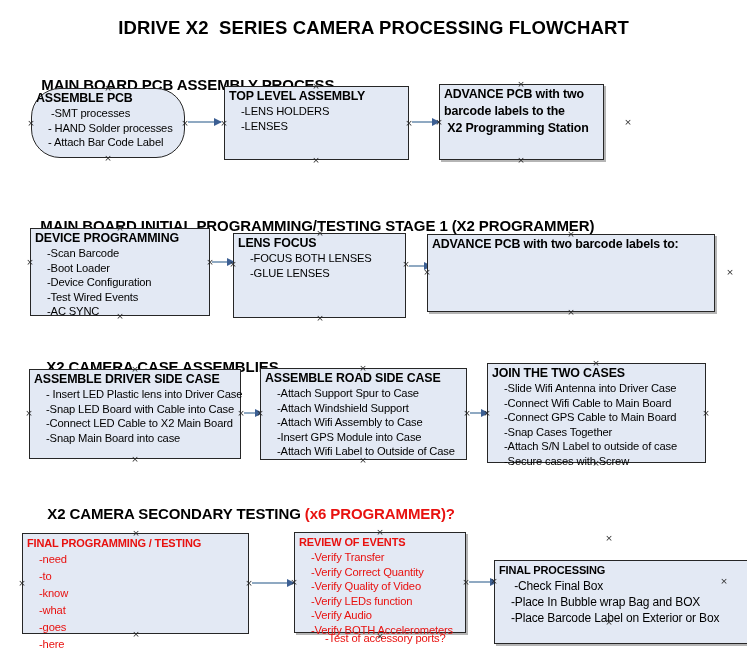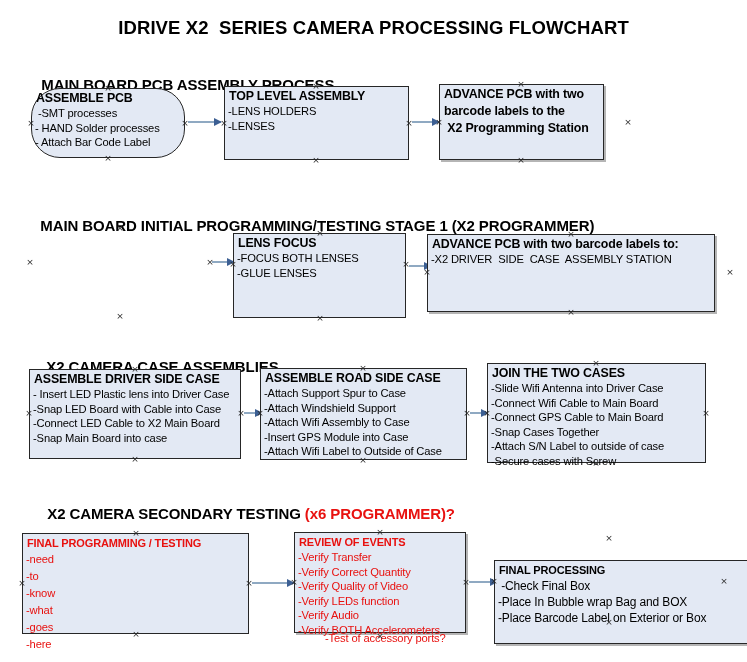--- a/index.html
+++ b/index.html
@@ -64,21 +64,21 @@
     white-space: pre;
     line-height: 15px;
     padding: 2px 0 0 4px;
     letter-spacing: -0.15px;
   }
   .pbox .bx-line {
     font-size: 11.2px;
     color: #000000;
     white-space: pre;
     line-height: 14.6px;
-    padding-left: 3px;
+    padding-left: 16px;
     letter-spacing: -0.15px;
   }
   .pbox.red .bx-title { color: #e8110f; }
   .pbox.red .bx-line  { color: #e8110f; }
 
   .pbox .bx-title.big {
     font-size: 11px;
   }
   .pbox .bx-line.big {
     font-size: 12px;
@@ -175,20 +175,28 @@
   </div>
   <div class="handle" style="left:439px; top:122px;"></div>
   <div class="handle" style="left:521px; top:84px;"></div>
   <div class="handle" style="left:521px; top:160px;"></div>
   <div class="handle" style="left:628px; top:122px;"></div>
 
   <div class="section-heading" style="left:24px; top:200px;">
     <span>MAIN BOARD INITIAL PROGRAMMING/TESTING STAGE 1 (X2 PROGRAMMER)</span>
   </div>
 
+  <div class="pbox" style="left:30px; top:228px; width:180px; height:88px;">
+    <div class="bx-title">DEVICE PROGRAMMING</div>
+    <div class="bx-line">-Scan Barcode</div>
+    <div class="bx-line">-Boot Loader</div>
+    <div class="bx-line">-Device Configuration</div>
+    <div class="bx-line">-Test Wired Events</div>
+    <div class="bx-line">-AC SYNC</div>
+  </div>
   <div class="handle" style="left:30px;  top:262px;"></div>
   <div class="handle" style="left:120px; top:228px;"></div>
   <div class="handle" style="left:120px; top:316px;"></div>
   <div class="handle" style="left:210px; top:262px;"></div>
 
   <div class="arrow" style="left:212px; top:261px; width:22px;"></div>
 
   <div class="pbox" style="left:233px; top:233px; width:173px; height:85px;">
     <div class="bx-title">LENS FOCUS</div>
     <div class="bx-line">-FOCUS BOTH LENSES</div>
@@ -196,21 +204,20 @@
   </div>
   <div class="handle" style="left:233px; top:264px;"></div>
   <div class="handle" style="left:320px; top:233px;"></div>
   <div class="handle" style="left:320px; top:318px;"></div>
   <div class="handle" style="left:406px; top:264px;"></div>
 
   <div class="arrow" style="left:409px; top:265px; width:22px;"></div>
 
   <div class="pbox shadowed" style="left:427px; top:234px; width:288px; height:78px;">
     <div class="bx-title">ADVANCE PCB with two barcode labels to:</div>
-    <div class="bx-line">-X2 DRIVER  SIDE  CASE  ASSEMBLY STATION</div>
   </div>
   <div class="handle" style="left:427px; top:272px;"></div>
   <div class="handle" style="left:571px; top:234px;"></div>
   <div class="handle" style="left:571px; top:312px;"></div>
   <div class="handle" style="left:730px; top:272px;"></div>
 
   <div class="section-heading" style="left:30px; top:341px;">
     <span>X2 CAMERA CASE ASSEMBLIES</span>
   </div>
 

